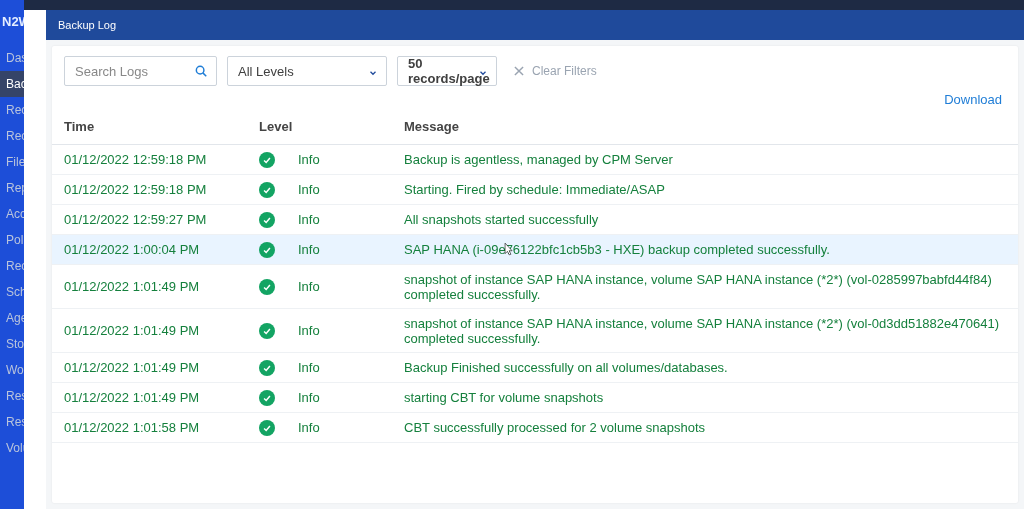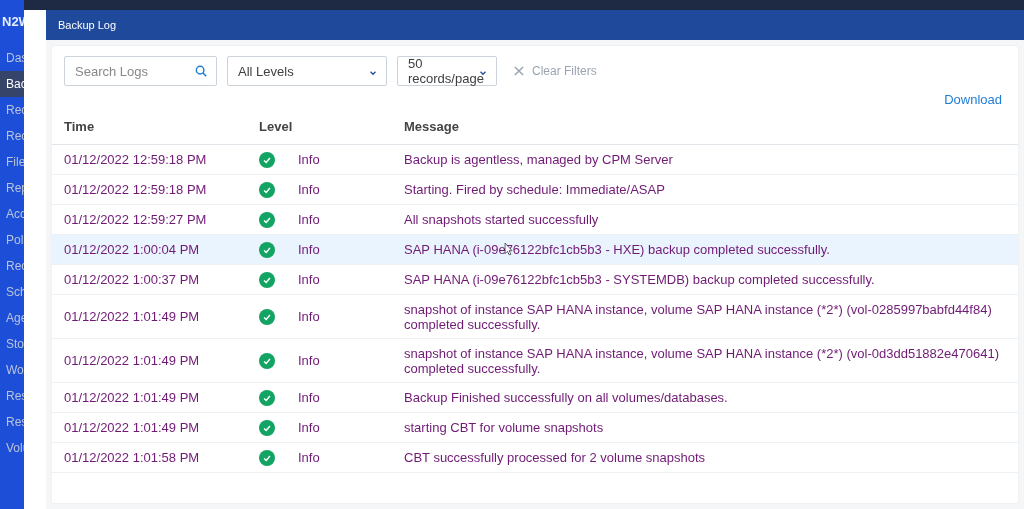--- a/index.html
+++ b/index.html
@@ -58,21 +58,21 @@
   .search-wrap { width: 153px; }
   .search-wrap input {
     border: none; outline: none; width: 100%; padding: 0 28px 0 10px; font-size: 13px; color: #555;
   }
   .search-wrap input::placeholder { color: #888; }
   .search-icon {
     position: absolute; right: 8px; top: 50%; transform: translateY(-50%);
     width: 14px; height: 14px; pointer-events: none;
   }
   .select-wrap { padding: 0 26px 0 10px; min-width: 160px; cursor: pointer; }
-  .select-wrap.small { min-width: 100px; width: 87px; }
+  .select-wrap.small { min-width: 100px; width: 87px; font-weight: bold; }
   .select-wrap .sel-label { font-size: 13px; color: #404040; }
   .chev {
     position: absolute; right: 8px; top: 50%; transform: translateY(-50%);
     width: 10px; height: 10px;
   }
   .chev svg { width: 10px; height: 10px; }
   .link-btn {
     display: inline-flex; align-items: center; gap: 6px; font-size: 12px; color: #9aa4b1;
     cursor: pointer; padding: 0 4px; height: 30px;
     border: 1px solid transparent; border-radius: 2px;
@@ -85,21 +85,21 @@
     display: inline-flex; align-items: center; gap: 6px; color: #1f7dd6; font-size: 13px; cursor: pointer;
   }
 
   
   .table { width: 100%; border-collapse: collapse; }
   .thead th {
     text-align: left; font-weight: 600; font-size: 13px; color: #444;
     padding: 10px 12px; border-bottom: 1px solid #e2e6eb;
   }
   tbody td {
-    padding: 6.5px 12px; border-bottom: 1px solid #eef1f4; font-size: 13px; color: #701a75;
+    padding: 6.5px 12px; border-bottom: 1px solid #eef1f4; font-size: 13px; color: #15803d;
     vertical-align: middle;
   }
   tbody tr.highlight td { background: #e9f4ff; }
   .col-time { width: 195px; }
   .col-level { width: 145px; }
 
   .level-cell { display: flex; align-items: center; gap: 23px; }
   .level-badge {
     display: inline-flex; align-items: center; justify-content: center;
     width: 16px; height: 16px; border-radius: 50%; background: #13a463; color: #fff;
@@ -249,34 +249,20 @@
                   <svg viewBox="0 0 24 24" fill="none" stroke="#fff" stroke-width="3.5">
                     <polyline points="5 13 10 18 19 7"></polyline>
                   </svg>
                 </span>
                 <span>Info</span>
               </span>
             </td>
             <td>SAP HANA (i-09e76122bfc1cb5b3 - HXE) backup completed successfully.</td>
           </tr>
           <tr>
-            <td class="col-time">01/12/2022 1:00:37 PM</td>
-            <td class="col-level">
-              <span class="level-cell">
-                <span class="level-badge">
-                  <svg viewBox="0 0 24 24" fill="none" stroke="#fff" stroke-width="3.5">
-                    <polyline points="5 13 10 18 19 7"></polyline>
-                  </svg>
-                </span>
-                <span>Info</span>
-              </span>
-            </td>
-            <td>SAP HANA (i-09e76122bfc1cb5b3 - SYSTEMDB) backup completed successfully.</td>
-          </tr>
-          <tr>
             <td class="col-time">01/12/2022 1:01:49 PM</td>
             <td class="col-level">
               <span class="level-cell">
                 <span class="level-badge">
                   <svg viewBox="0 0 24 24" fill="none" stroke="#fff" stroke-width="3.5">
                     <polyline points="5 13 10 18 19 7"></polyline>
                   </svg>
                 </span>
                 <span>Info</span>
               </span>

